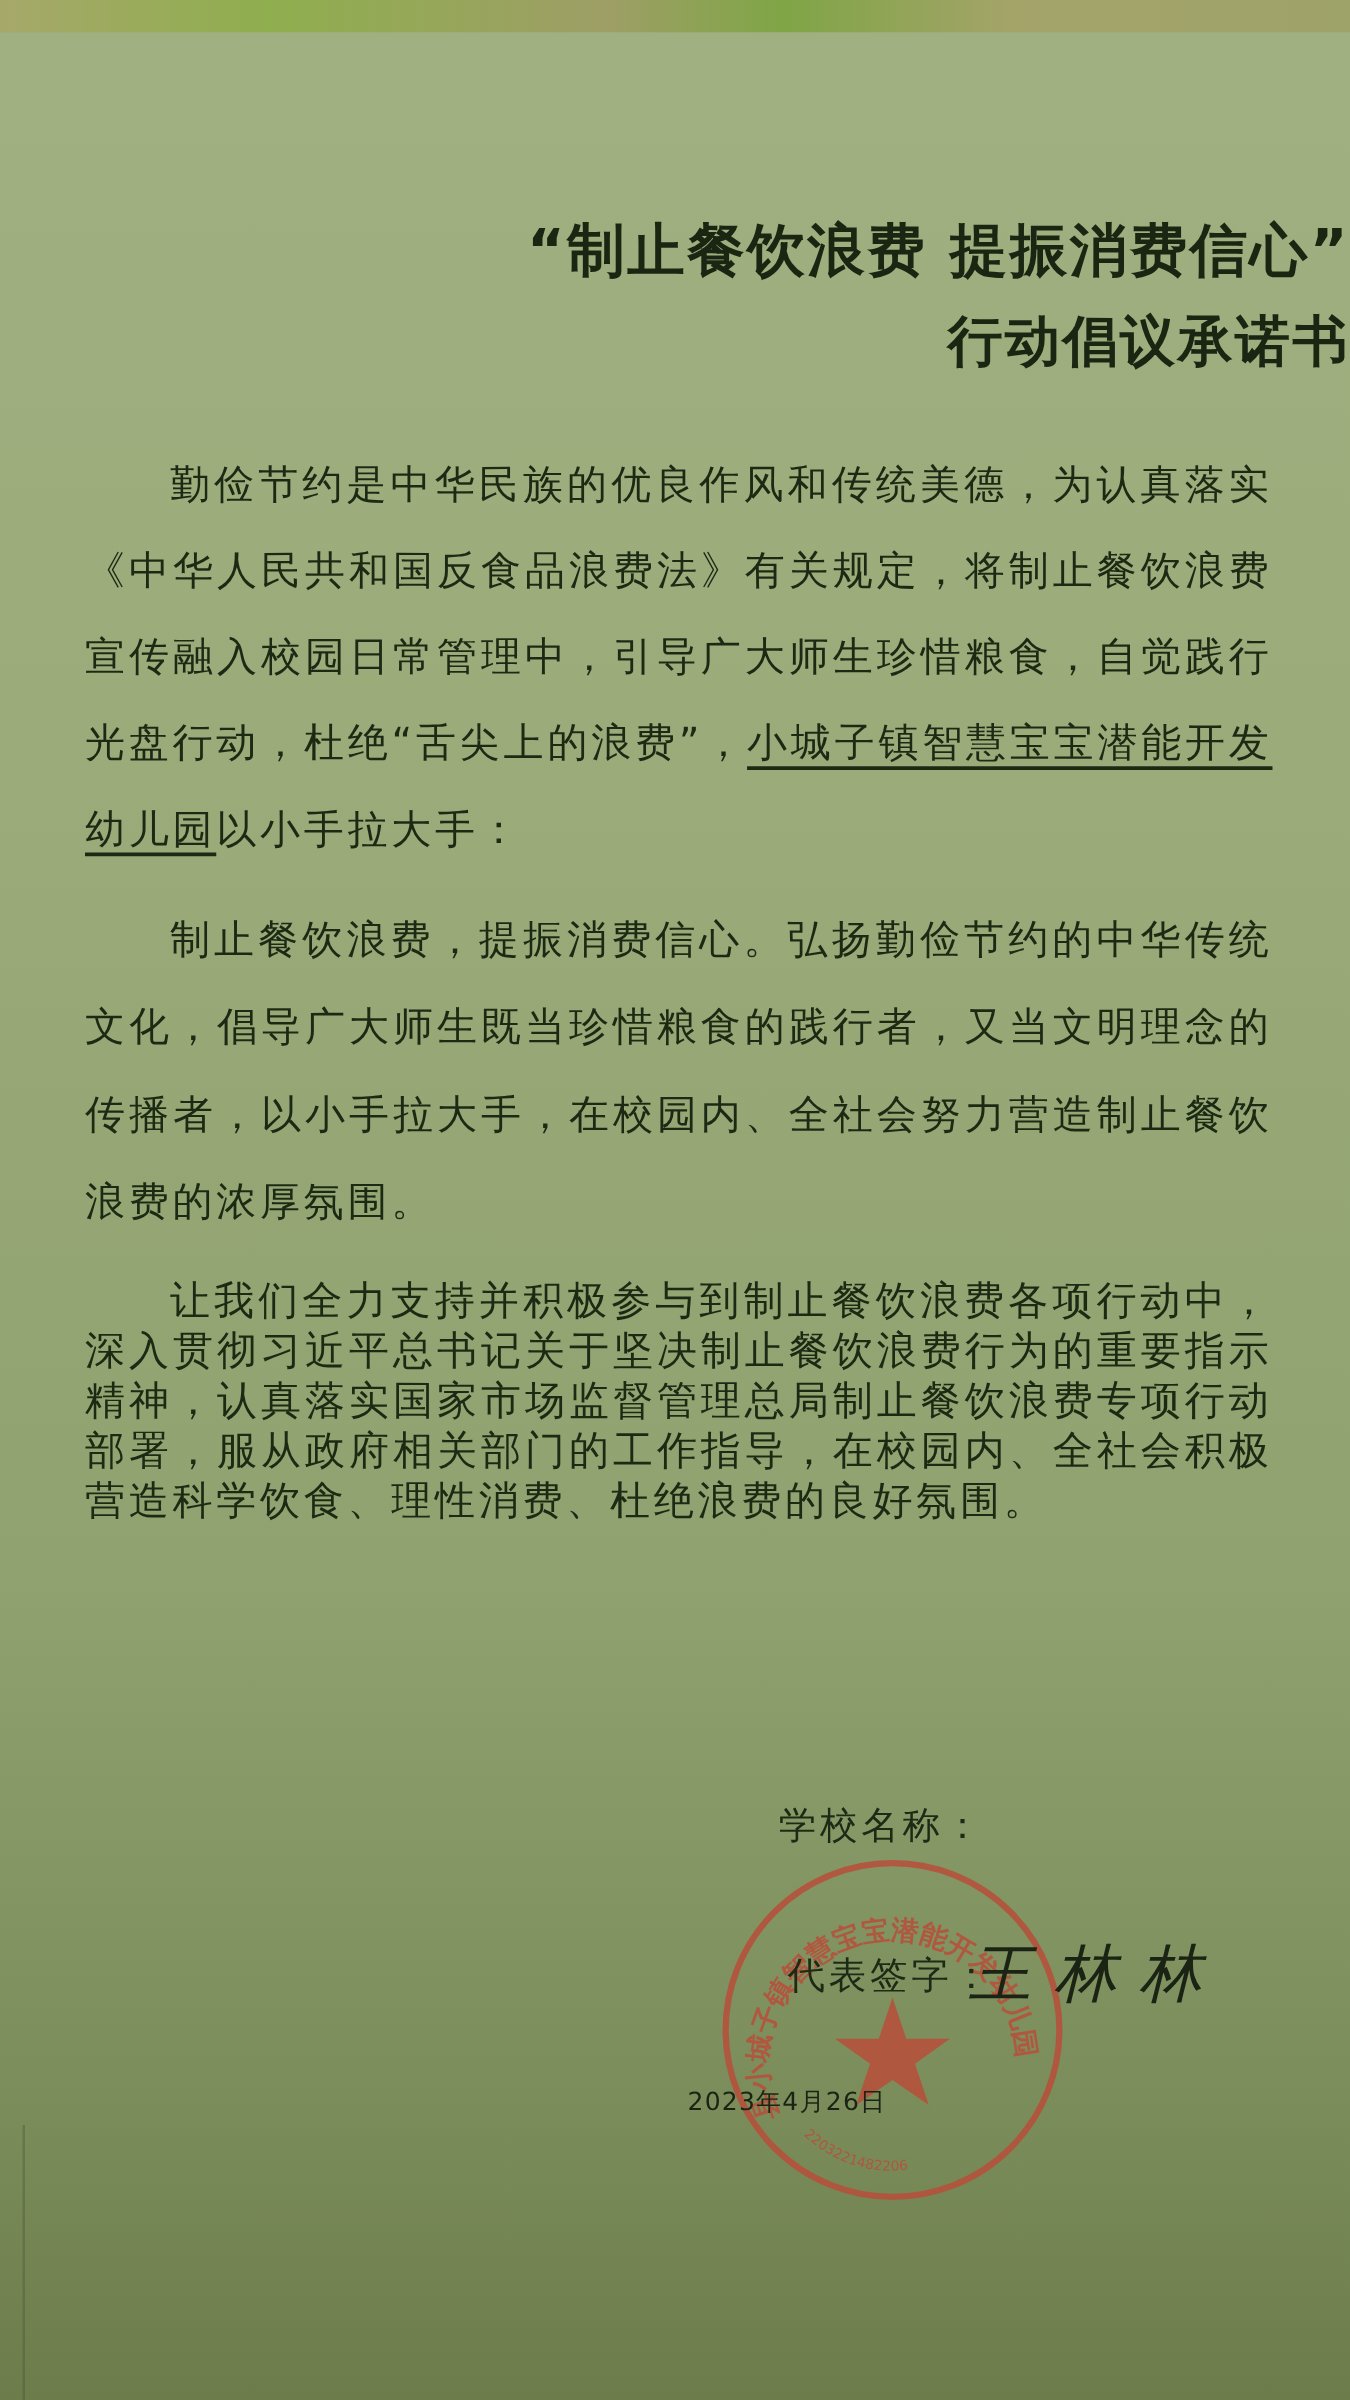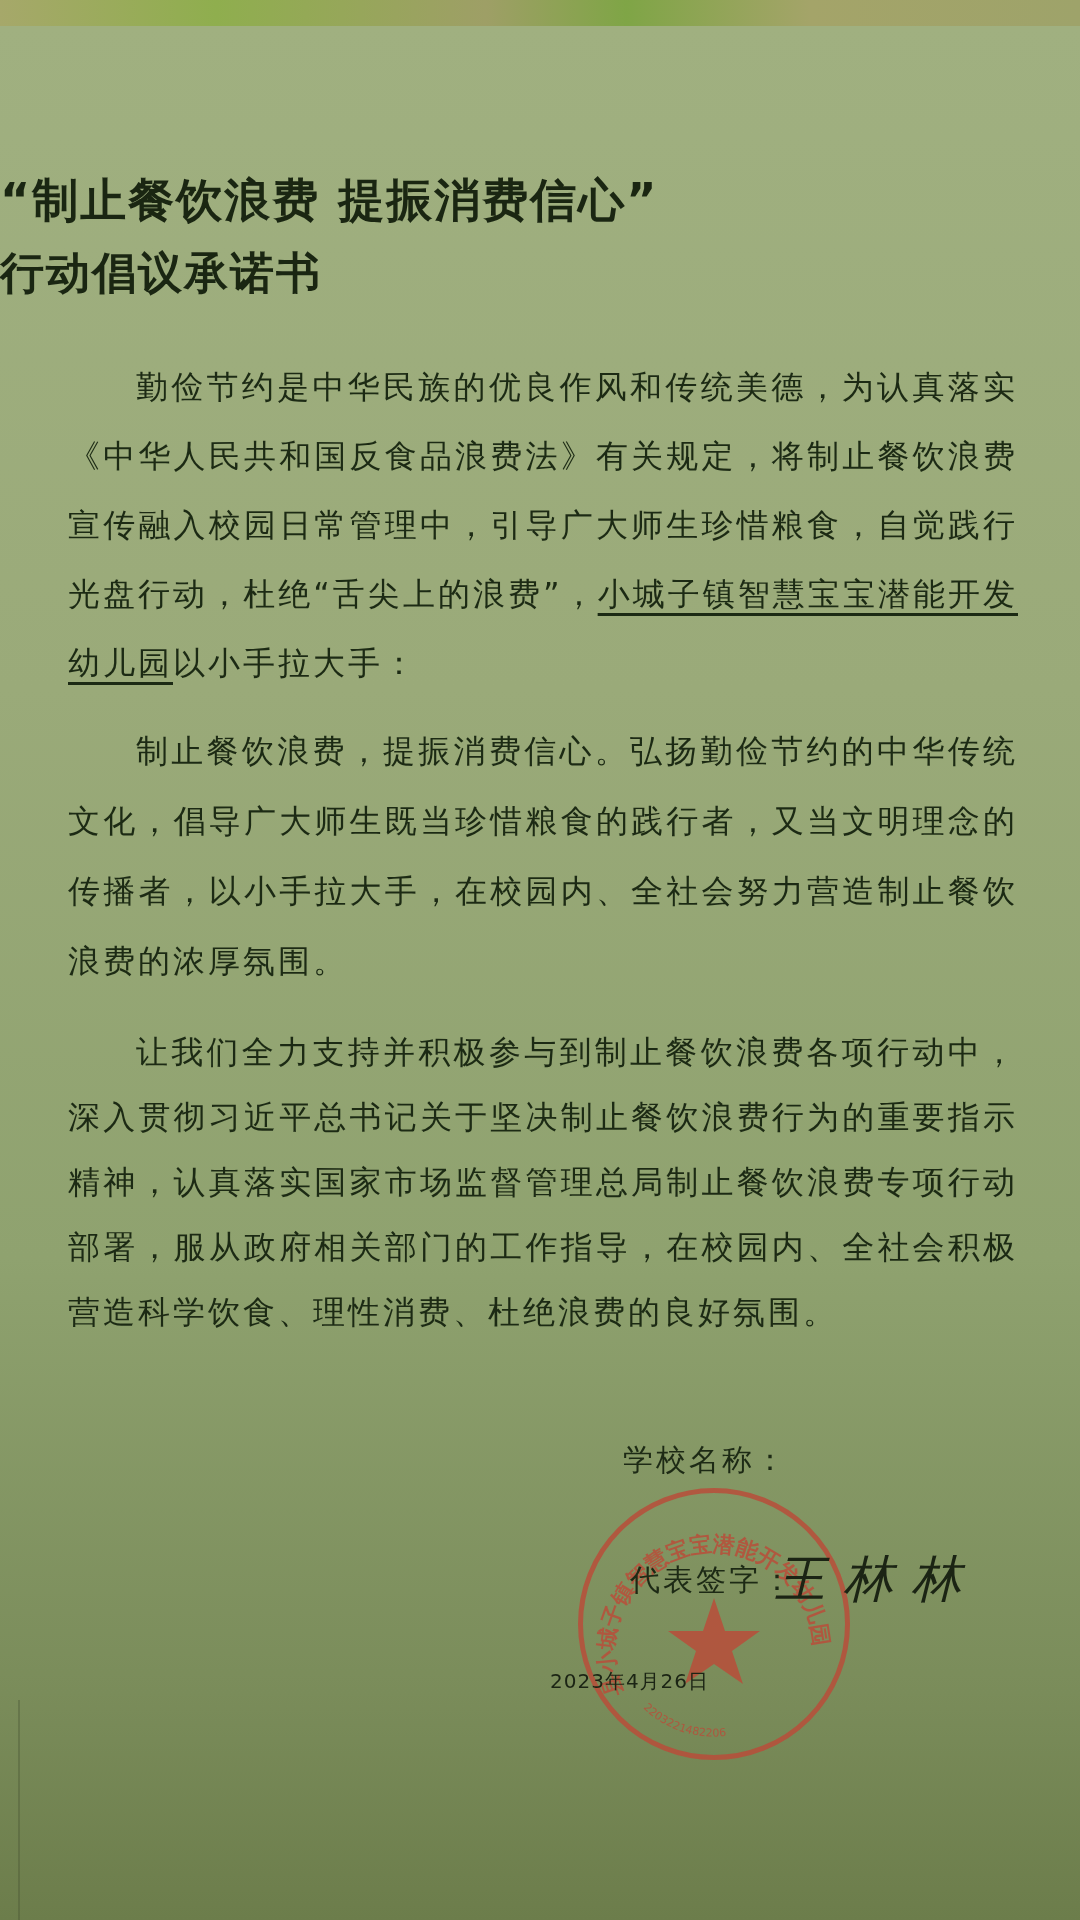--- a/index.html
+++ b/index.html
@@ -11,33 +11,33 @@
     }
     .top-strip {
       position:absolute; left:0; top:0; width:1080px; height:26px;
       background: linear-gradient(90deg,#a6a86a 0%,#8fae4e 20%,#9e9f66 45%,#7fa546 58%,#a4a469 75%,#9ea36a 100%);
     }
     .paper {
       position:absolute; left:0; top:26px; width:1080px; height:1894px;
       background: linear-gradient(180deg, #a0b080 0%, #9aaa79 35%, #8fa26f 65%, #7a8c5a 88%, #6c7d4b 100%);
     }
     .title {
-      position:absolute; left:0; width:1080px; text-align:left;
+      position:absolute; left:0; width:1080px; text-align:right;
       font-weight:bold; letter-spacing:2px; color:#1a2612;
     }
     .title-1 { top:170px; font-size:46px; }
     .title-2 { top:244px; font-size:44px; }
     .para {
       position:absolute; left:68px; width:950px;
       font-size:32px; line-height:69px; letter-spacing:3px;
       text-align:justify; text-indent:68px; margin:0;
     }
     .p1 { top:353px; }
     .p2 { top:716px; line-height:70px; }
-    .p3 { top:1020px; line-height:65px; }
+    .p3 { top:1020px; line-height:40px; }
     .school-u { text-decoration:underline; text-underline-offset:8px; }
     .sign-label {
       position:absolute; font-size:30px; letter-spacing:3px; color:#1d2a15;margin-left:20px;
     }
     .lbl-school { left:603px; top:1440px; }
     .lbl-rep { left:610px; top:1560px; }
     .signature {
       position:absolute; left:775px; top:1546px; font-size:50px;
       font-family:"DejaVu Serif", serif; font-style:italic; color:#1b2414; letter-spacing:18px;
     }

